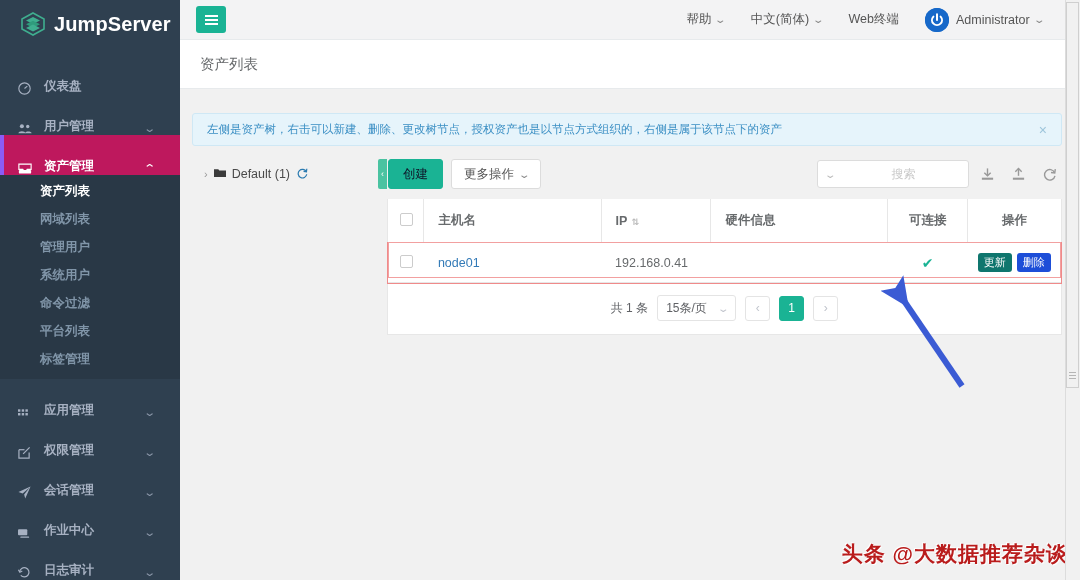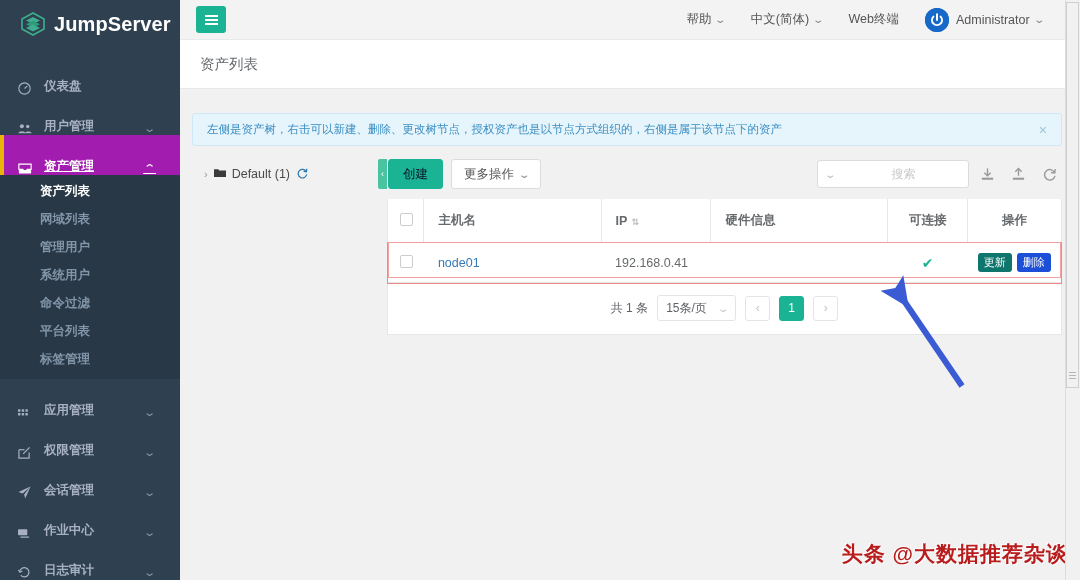--- a/index.html
+++ b/index.html
@@ -43,25 +43,24 @@
   .nav-item .ico {
     width: 18px; display: inline-flex; justify-content: flex-start;
     align-items: center; font-size: 12px; margin-right: 8px;
     color: #a7b1c2;
   }
   .nav-item .lbl { flex: 1 1 auto; font-weight: bold; }
   .nav-item .caret {
     font-size: 11px; color: #8a96a8; transform: scaleX(1.4);
   }
   .nav-item.active {
-    background: #a21caf;
+    background: #be185d;
     color: #ffffff;
-    border-left: 4px solid #eab308;
+    border-left: 4px solid #8b5cf6;
     padding-left: 14px;
-    text-decoration: underline;
   }
   .nav-item.active .ico, .nav-item.active .caret { color: #ffffff; }
   .sub-list { background: #293846; padding: 2px 0 6px 0; }
   .sub-item {
     height: 28px; display: flex; align-items: center;
     padding-left: 40px;
     color: #8095a8; font-size: 12.5px; font-weight: bold;
     cursor: pointer;
   }
   .sub-item.current { color: #ffffff; }

